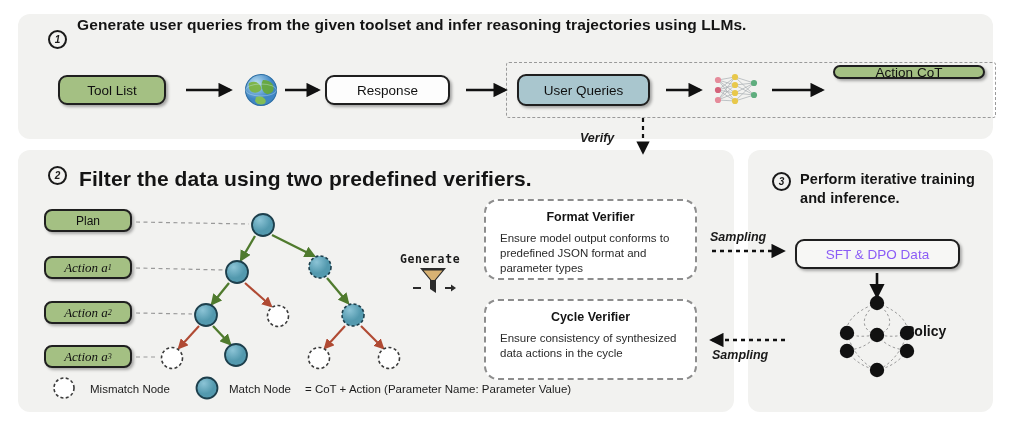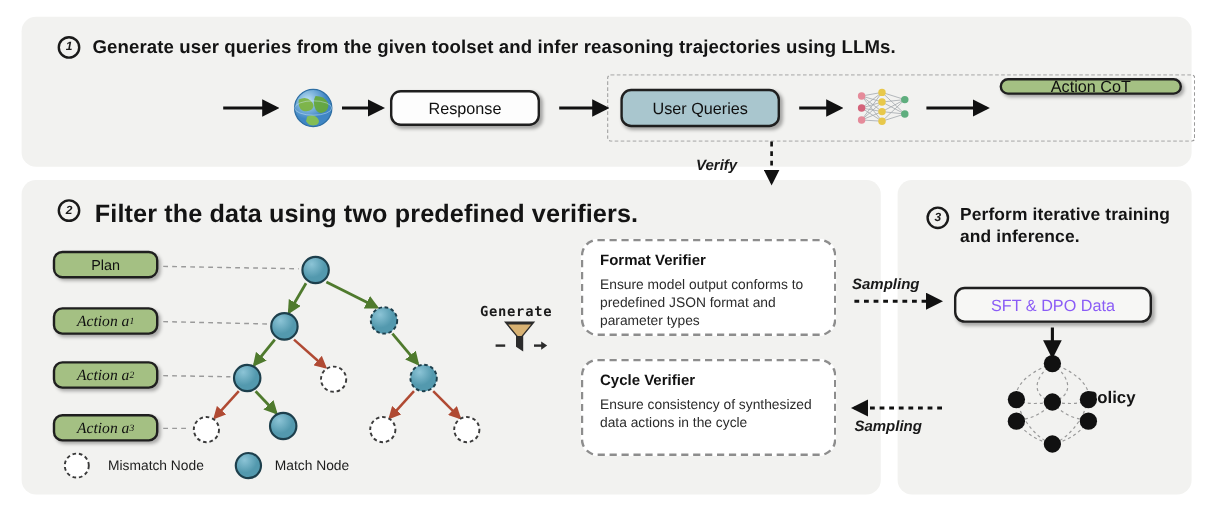--- a/index.html
+++ b/index.html
@@ -33,21 +33,21 @@
     display:flex;align-items:center;justify-content:center;
     line-height:1;
   }
   .step-title{
     position:absolute;
     color:#141414;
     font-weight:bold;
     letter-spacing:.1px;
   }
   #p1-badge{left:48px;top:30px;}
-  #p1-title{left:77px;top:31px;font-size:15.5px;}
+  #p1-title{left:77px;top:16px;font-size:15.5px;}
   #p2-badge{left:48px;top:166px;}
   #p2-title{left:79px;top:167px;font-size:21px;}
   #p3-badge{left:772px;top:172px;}
   #p3-title{left:800px;top:170px;font-size:14.5px;width:190px;line-height:19px;}
 
   
   .nbox{
     position:absolute;
     box-sizing:border-box;
     border:2px solid #1f1f1f;
@@ -95,21 +95,21 @@
   .vcard{
     position:absolute;box-sizing:border-box;
     background:#ffffff;
     border:2px dashed #8d8d8d;
     border-radius:14px;
     padding:9px 14px 10px 14px;
   }
   #vcard-format{left:484px;top:199px;width:213px;height:81px;}
   #vcard-cycle{left:484px;top:299px;width:213px;height:81px;}
   .vcard .vtitle{
-    text-align:left;font-weight:bold;font-size:12.5px;color:#131313;
+    text-align:center;font-weight:bold;font-size:12.5px;color:#131313;
     margin-bottom:7px;
   }
   .vcard .vbody{
     font-size:11.5px;color:#2b2b2b;line-height:15px;
   }
 
   
   #box-sftdpo{
     position:absolute;left:795px;top:239px;width:165px;height:30px;
     box-sizing:border-box;border:2px solid #1f1f1f;border-radius:9px;
@@ -154,20 +154,21 @@
 
   <div class="panel" id="panel1"></div>
   <div class="panel" id="panel2"></div>
   <div class="panel" id="panel3"></div>
 
   <div id="dash-group"></div>
 
   <div class="step-badge" id="p1-badge">1</div>
   <div class="step-title" id="p1-title">Generate user queries from the given toolset and infer reasoning trajectories using LLMs.</div>
 
+  <div class="nbox green" id="box-toollist">Tool List</div>
   <div class="nbox white" id="box-response">Response</div>
   <div class="nbox blue" id="box-userqueries">User Queries</div>
   <div class="nbox green" id="box-actioncot">Action CoT</div>
 
   <div class="step-badge" id="p2-badge">2</div>
   <div class="step-title" id="p2-title">Filter the data using two predefined verifiers.</div>
 
   <div class="abox" id="abox-0">
     <span>Plan</span>
   </div>
@@ -190,20 +191,21 @@
     <div class="vtitle">Format Verifier</div>
     <div class="vbody">Ensure model output conforms to predefined JSON format and parameter types</div>
   </div>
   <div class="vcard" id="vcard-cycle">
     <div class="vtitle">Cycle Verifier</div>
     <div class="vbody">Ensure consistency of synthesized data actions in the cycle</div>
   </div>
 
   <div class="legtext" id="leg-mismatch">Mismatch Node</div>
   <div class="legtext" id="leg-match">Match Node</div>
+  <div class="legtext" id="leg-eq">= CoT  + Action (Parameter Name: Parameter Value)</div>
 
   <div class="step-badge" id="p3-badge">3</div>
   <div class="step-title" id="p3-title">Perform iterative training and inference.</div>
   <div id="box-sftdpo">SFT &amp; DPO Data</div>
   <div id="policy-label">Policy</div>
 
   <div class="cap" id="cap-verify">Verify</div>
   <div class="cap" id="cap-synth">Sampling</div>
   <div class="cap" id="cap-sampl">Sampling</div>
 

